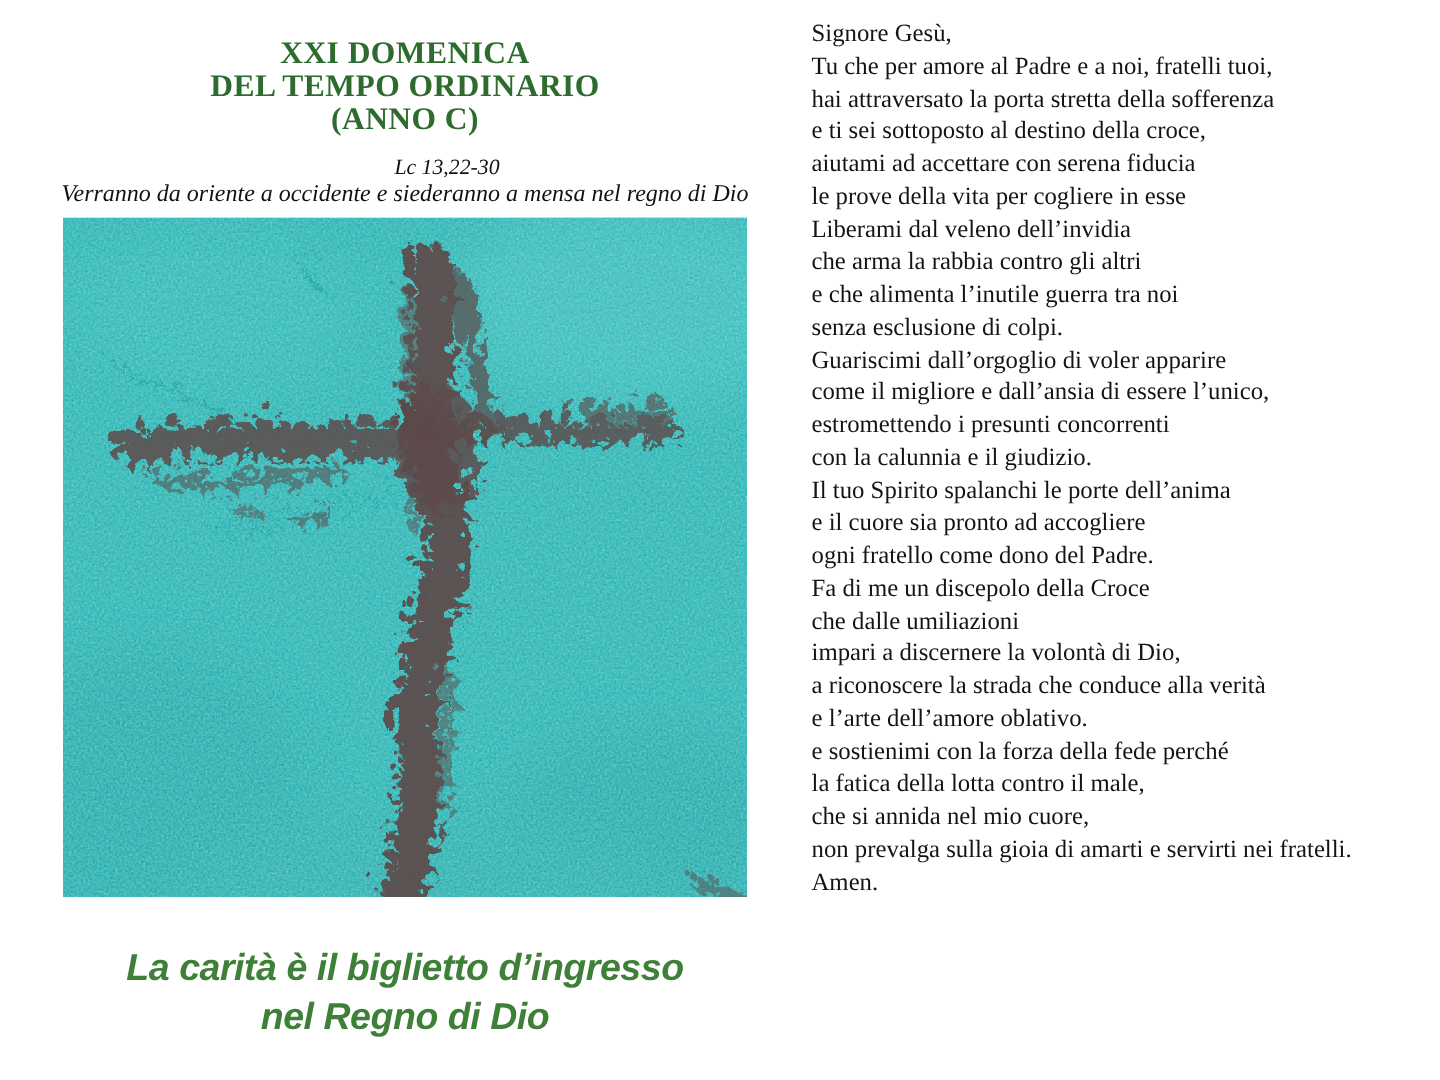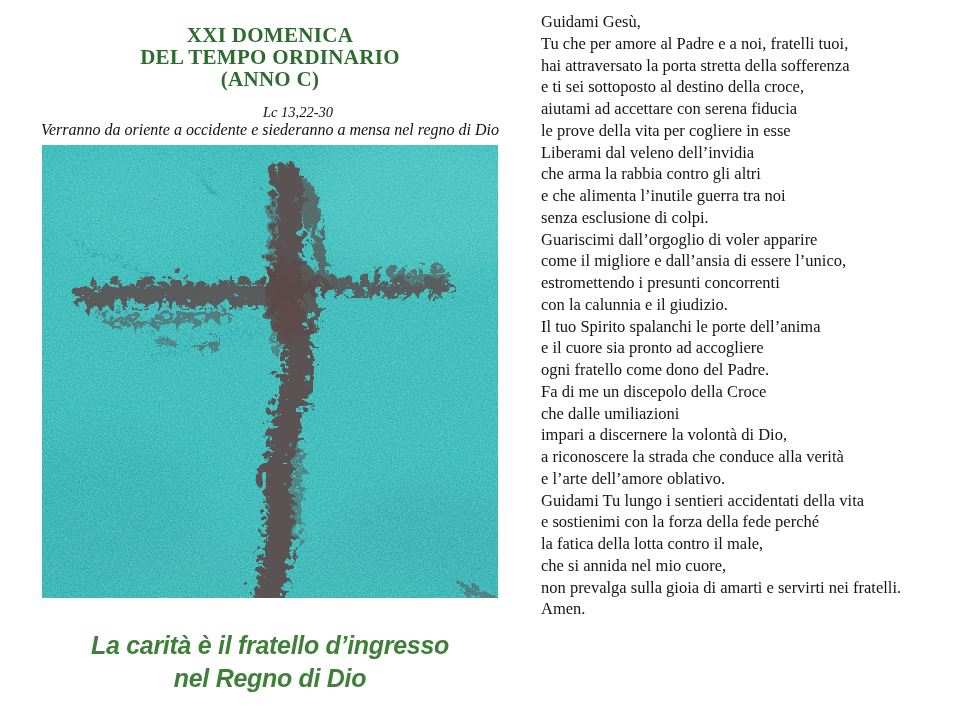--- a/index.html
+++ b/index.html
@@ -145,28 +145,28 @@
           <ellipse cx="246" cy="150" rx="28" ry="42" fill="var(--cross-brown)" stroke="none" opacity="0.85"></ellipse>
           <path d="M252 300 C258 334 246 358 250 388" stroke-width="8" opacity="0.5"></path>
           <path d="M150 196 L 172 193" stroke-width="9" opacity="0.55"></path>
           <path d="M112 192 L 124 191" stroke-width="7" opacity="0.5"></path>
           <path d="M420 440 C432 444 444 448 452 452" stroke-width="10" opacity="0.5"></path>
         </g>
       </svg>
     </div>
 
     <div class="caption">
-        <div>La carità è il fratello d’ingresso</div>
+        <div>La carità è il biglietto d’ingresso</div>
         <div>nel Regno di Dio</div>
       </div>
 
   </div>
 
   <div class="prayer">
-      <div>Guidami Gesù,</div>
+      <div>Signore Gesù,</div>
       <div>Tu che per amore al Padre e a noi, fratelli tuoi,</div>
       <div>hai attraversato la porta stretta della sofferenza</div>
       <div>e ti sei sottoposto al destino della croce,</div>
       <div>aiutami ad accettare con serena fiducia</div>
       <div>le prove della vita per cogliere in esse</div>
       <div>Liberami dal veleno dell’invidia</div>
       <div>che arma la rabbia contro gli altri</div>
       <div>e che alimenta l’inutile guerra tra noi</div>
       <div>senza esclusione di colpi.</div>
       <div>Guariscimi dall’orgoglio di voler apparire</div>
@@ -174,21 +174,20 @@
       <div>estromettendo i presunti concorrenti</div>
       <div>con la calunnia e il giudizio.</div>
       <div>Il tuo Spirito spalanchi le porte dell’anima</div>
       <div>e il cuore sia pronto ad accogliere</div>
       <div>ogni fratello come dono del Padre.</div>
       <div>Fa di me un discepolo della Croce</div>
       <div>che dalle umiliazioni</div>
       <div>impari a discernere la volontà di Dio,</div>
       <div>a riconoscere la strada che conduce alla verità</div>
       <div>e l’arte dell’amore oblativo.</div>
-      <div>Guidami Tu lungo i sentieri accidentati della vita</div>
       <div>e sostienimi con la forza della fede perché</div>
       <div>la fatica della lotta contro il male,</div>
       <div>che si annida nel mio cuore,</div>
       <div>non prevalga sulla gioia di amarti e servirti nei fratelli.</div>
       <div>Amen.</div>
     </div>
 
 </div>
 
 </body></html>

